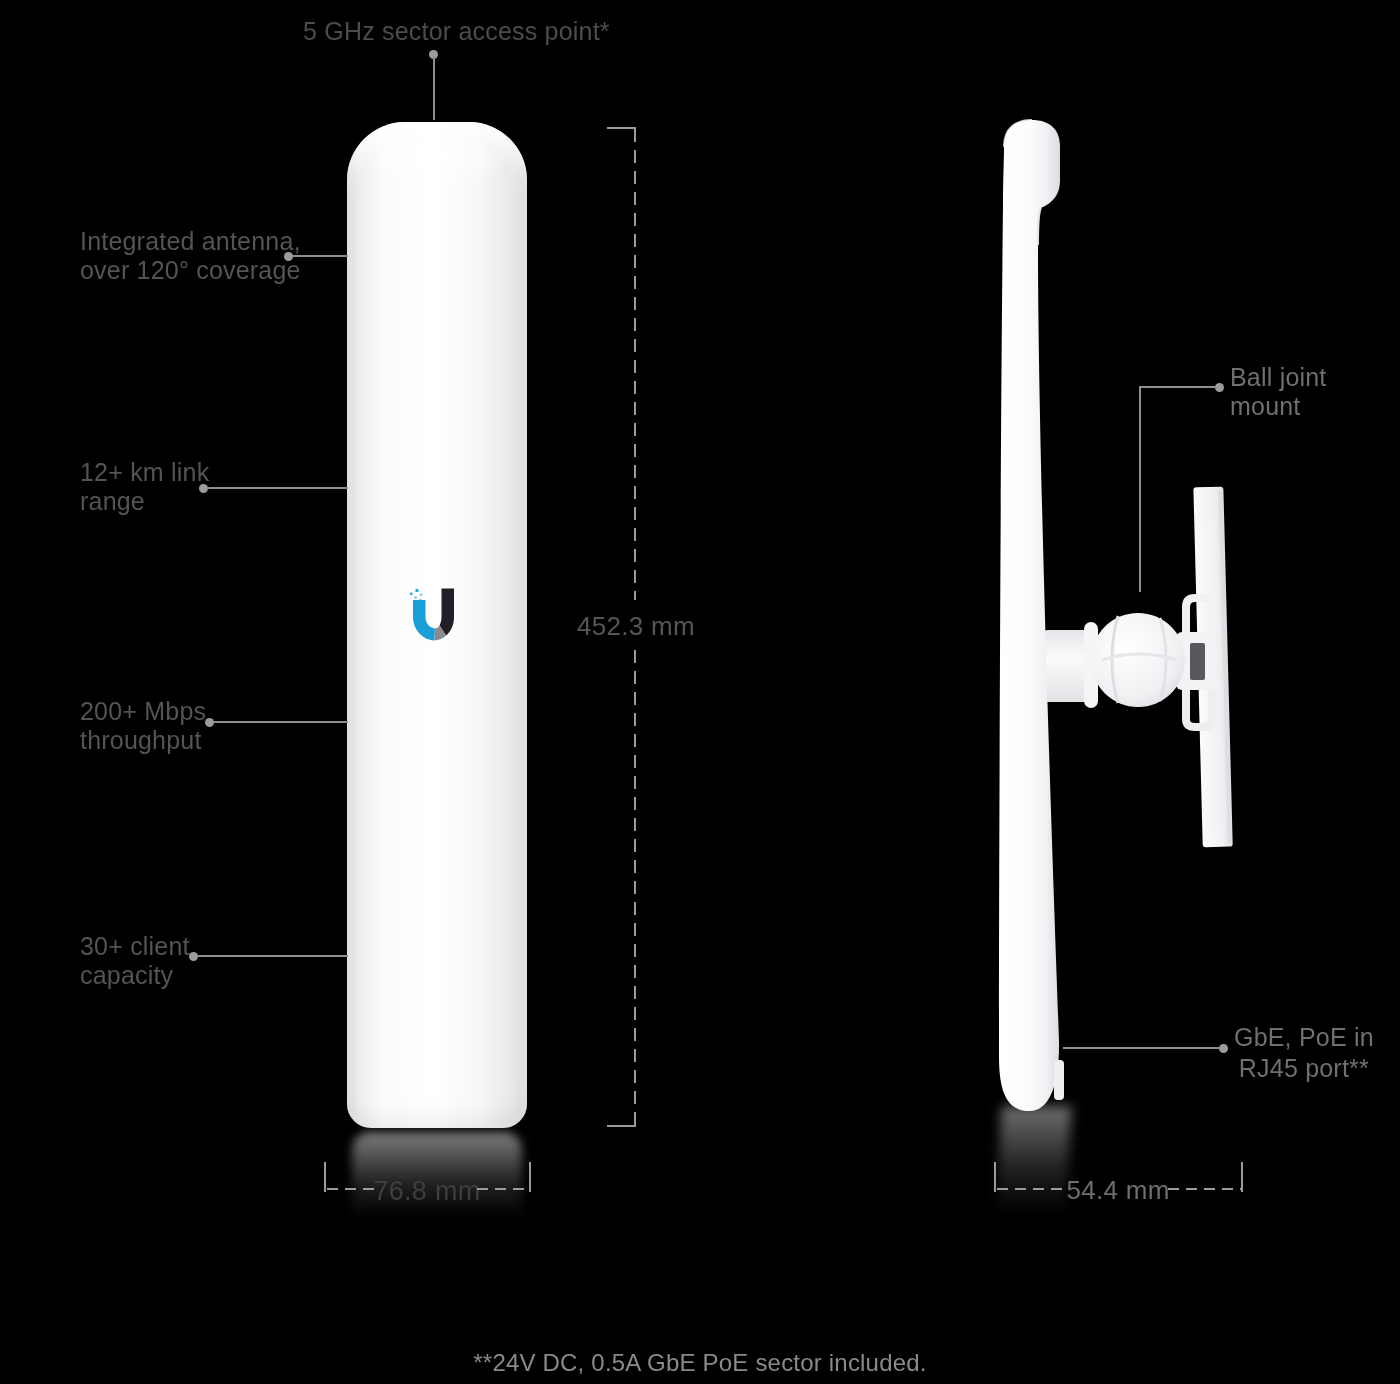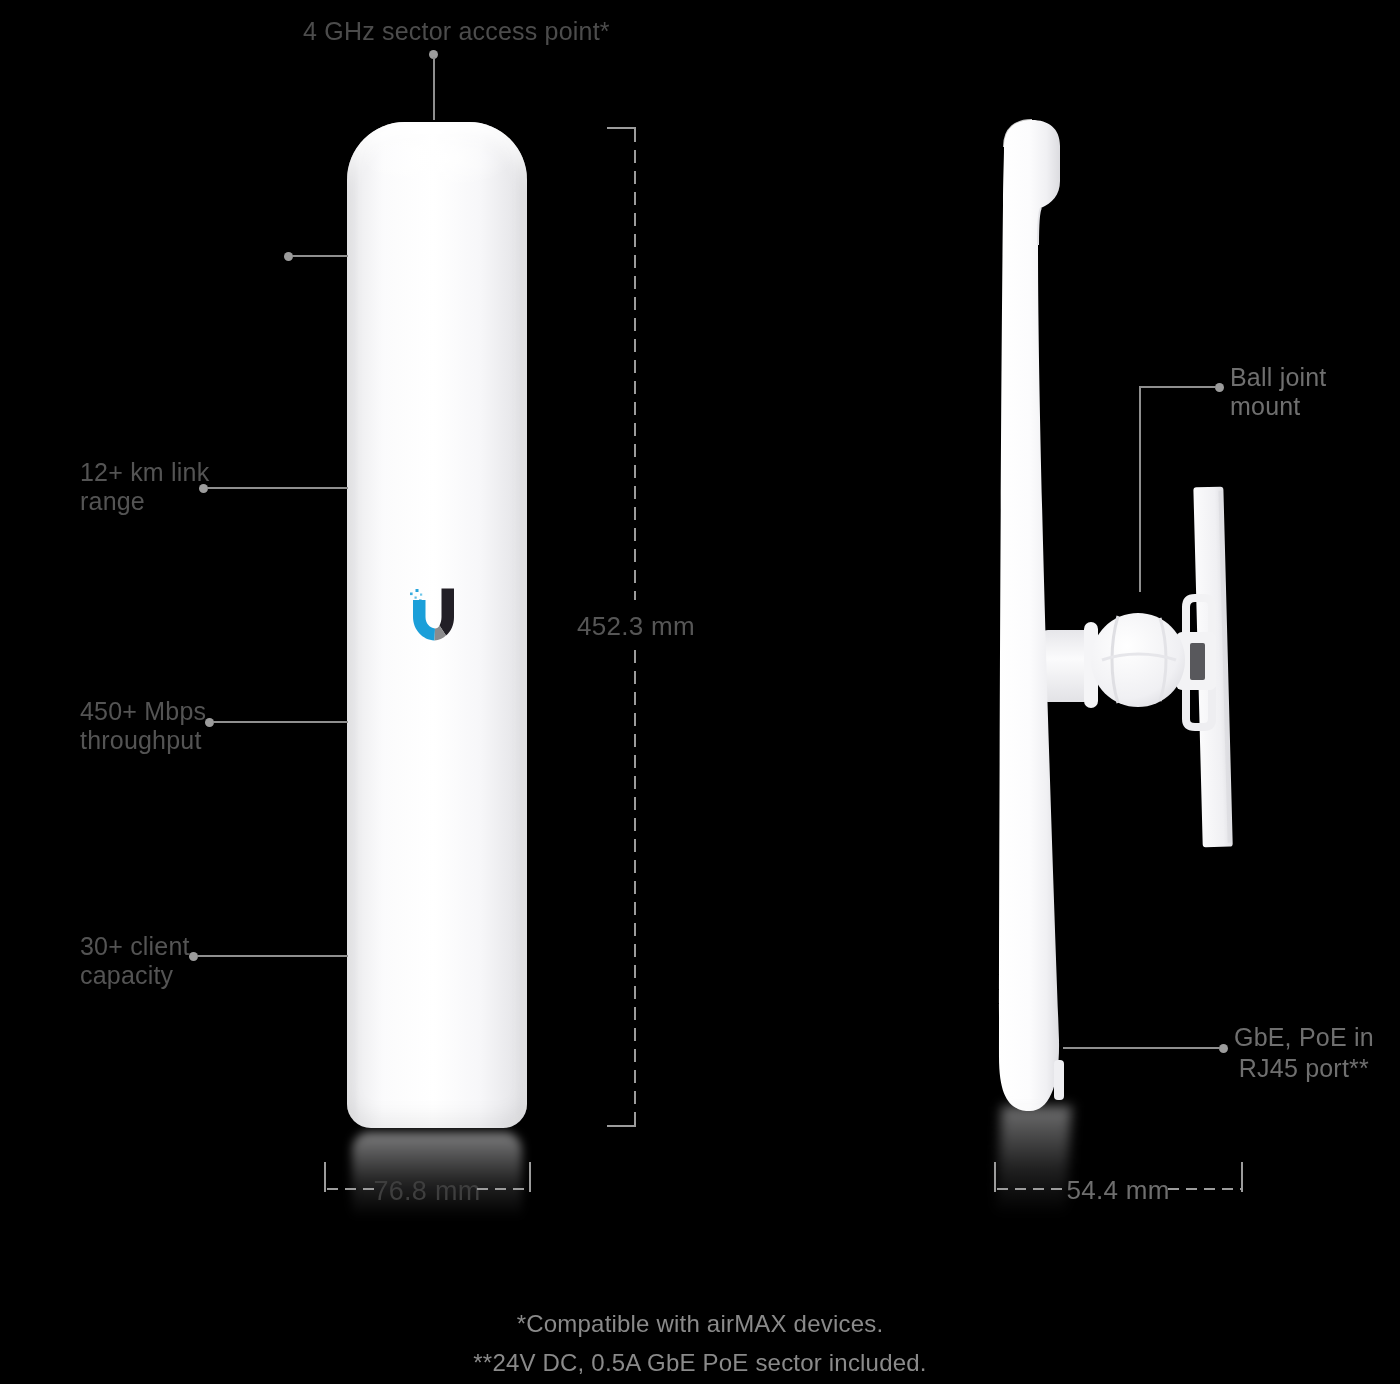--- a/index.html
+++ b/index.html
@@ -123,33 +123,35 @@
     <path d="M14 32 C14 13 26 5 42 5 C58 5 70 13 70 31 L70 66 C70 80 62 88 51 93
              C49 96 48 110 48 130 C48 340 63 760 69 925 C70 970 59 996 40 996
              C21 996 9 984 9 942 C9 700 11 260 13 90 C13 65 14 45 14 32 Z" fill="url(#gradSlab)"></path>
     <path d="M14 32 C14 13 26 5 42 5" fill="none" stroke="#ffffff" stroke-width="2" opacity=".8"></path>
     <path d="M51 93 C49 96 48 110 48 130" fill="none" stroke="#e3e3e7" stroke-width="2"></path>
 
     <rect x="64" y="945" width="10" height="40" rx="4" fill="#efeff2"></rect>
   </svg>
   <div class="side-reflection"></div>
 
-  <div class="label label--top" style="left:303px;top:17px;">4 GHz sector access point*</div>
+  <div class="label label--top" style="left:303px;top:17px;">5 GHz sector access point*</div>
   <div class="dot" style="left:429px;top:50px;"></div>
   <div class="leader" style="left:433px;top:57px;width:2px;height:63px;"></div>
 
+  <div class="label" style="left:80px;top:227px;">Integrated antenna,
+over 120° coverage</div>
   <div class="dot" style="left:284px;top:252px;"></div>
   <div class="leader" style="left:292px;top:255px;width:56px;height:2px;"></div>
 
   <div class="label" style="left:80px;top:458px;">12+ km link
 range</div>
   <div class="dot" style="left:199px;top:484px;"></div>
   <div class="leader" style="left:207px;top:487px;width:141px;height:2px;"></div>
 
-  <div class="label" style="left:80px;top:697px;">450+ Mbps
+  <div class="label" style="left:80px;top:697px;">200+ Mbps
 throughput</div>
   <div class="dot" style="left:205px;top:718px;"></div>
   <div class="leader" style="left:213px;top:721px;width:135px;height:2px;"></div>
 
   <div class="label" style="left:80px;top:932px;">30+ client
 capacity</div>
   <div class="dot" style="left:189px;top:952px;"></div>
   <div class="leader" style="left:197px;top:955px;width:151px;height:2px;"></div>
 
   <div class="label label--right" style="left:1230px;top:363px;">Ball joint
@@ -174,16 +176,15 @@
   <div class="dash-h" style="left:327px;top:1188px;width:51px;"></div>
   <div class="dim dim--dark" style="left:427px;top:1191px;">76.8 mm</div>
   <div class="dash-h" style="left:477px;top:1188px;width:52px;"></div>
 
   <div class="tick" style="left:994px;top:1162px;width:2px;height:30px;"></div>
   <div class="tick" style="left:1241px;top:1162px;width:2px;height:30px;"></div>
   <div class="dash-h" style="left:997px;top:1188px;width:72px;"></div>
   <div class="dim" style="left:1118px;top:1190px;">54.4 mm</div>
   <div class="dash-h" style="left:1168px;top:1188px;width:73px;"></div>
 
-  <div class="footnote" style="top:1310px;">*Compatible with airMAX devices.</div>
   <div class="footnote" style="top:1349px;">**24V DC, 0.5A GbE PoE sector included.</div>
 
 </div>
 
 </body></html>

